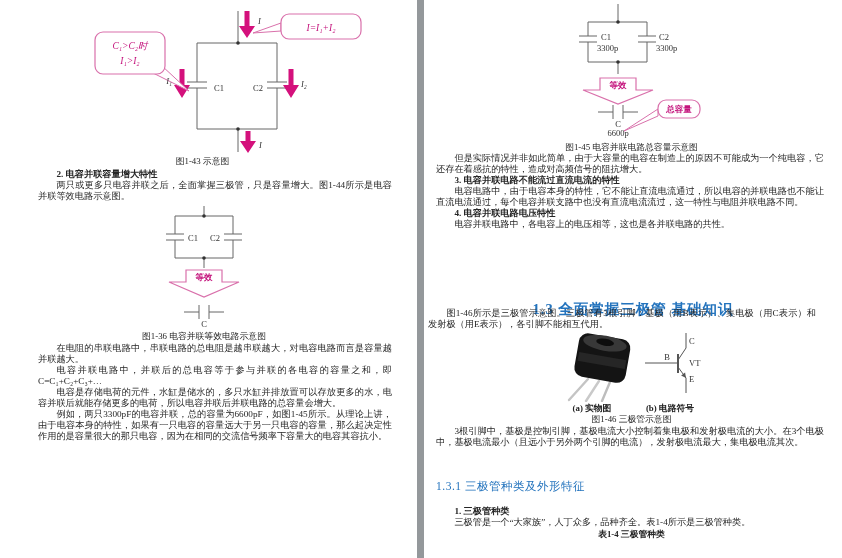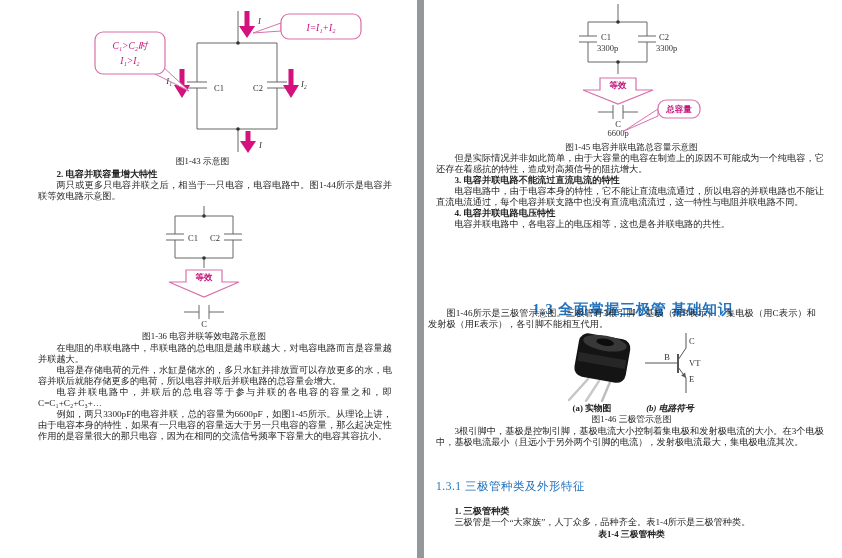--- a/index.html
+++ b/index.html
@@ -68,21 +68,21 @@
       <text x="87" y="79" text-anchor="end" class="cirlbl ital">I₁</text>
       <text x="216" y="82" class="cirlbl ital">I₂</text>
       <text x="129" y="86" class="cirlbl">C1</text>
       <text x="178" y="86" text-anchor="end" class="cirlbl">C2</text>
       <text x="174" y="143" class="cirlbl ital">I</text>
     </svg>
     <div class="caption" style="top:156px;left:30px;width:345px;">图1-43 示意图</div>
 
     <div class="tblock" style="top:169px;left:38px;width:354px;">
       <p class="sh">2. 电容并联容量增大特性</p>
-      <p>两只或更多只电容并联之后，相当于一只电容，电容电路中。图1-44所示是电容并联等效电路示意图。</p>
+      <p>两只或更多只电容并联之后，全面掌握三极管，只是容量增大。图1-44所示是电容并联等效电路示意图。</p>
     </div>
 
     <svg class="figsvg" style="left:150px;top:204px;" width="120" height="124" viewBox="0 0 120 124">
       <g stroke="#666" stroke-width="1" fill="none">
         <line x1="54" y1="2" x2="54" y2="12"></line>
         <line x1="25" y1="12" x2="83" y2="12"></line>
         <line x1="25" y1="54" x2="83" y2="54"></line>
         <line x1="25" y1="12" x2="25" y2="30"></line>
         <line x1="25" y1="36" x2="25" y2="54"></line>
         <line x1="83" y1="12" x2="83" y2="30"></line>
@@ -102,22 +102,22 @@
       <polygon points="36,66 72,66 72,78 89,78 54,93 19,78 36,78" fill="#fff" stroke="#d970ab" stroke-width="1.2"></polygon>
       <text x="54" y="76" text-anchor="middle" class="magbold">等效</text>
       <text x="38" y="37" class="cirlbl">C1</text>
       <text x="70" y="37" text-anchor="end" class="cirlbl">C2</text>
       <text x="54" y="123" text-anchor="middle" class="cirlbl">C</text>
     </svg>
     <div class="caption" style="top:331px;left:30px;width:348px;">图1-36 电容并联等效电路示意图</div>
 
     <div class="tblock" style="top:343px;left:38px;width:354px;">
       <p>在电阻的串联电路中，串联电路的总电阻是越串联越大，对电容电路而言是容量越并联越大。</p>
+      <p>电容并联电路中，并联后的总电容等于参与并联的各电容的容量之和，即C=C₁+C₂+C₃+…</p>
       <p>电容是存储电荷的元件，水缸是储水的，多只水缸并排放置可以存放更多的水，电容并联后就能存储更多的电荷，所以电容并联后并联电路的总容量会增大。</p>
-      <p>电容并联电路中，并联后的总电容等于参与并联的各电容的容量之和，即C=C₁+C₂+C₃+…</p>
       <p>例如，两只3300pF的电容并联，总的容量为6600pF，如图1-45所示。从理论上讲，由于电容本身的特性，如果有一只电容的容量远大于另一只电容的容量，那么起决定性作用的是容量很大的那只电容，因为在相同的交流信号频率下容量大的电容其容抗小。</p>
     </div>
   </div>
 
   <div class="gutter"></div>
 
   <div class="page page-right">
 
     <svg class="figsvg" style="left:140px;top:0px;" width="160" height="138" viewBox="0 0 160 138">
       <g stroke="#666" stroke-width="1" fill="none">
@@ -188,21 +188,21 @@
         <path d="M124,30 L132,18 L132,3" stroke-width="1"></path>
         <path d="M124,37 L132,48 L132,63" stroke-width="1"></path>
       </g>
       <polygon points="132,48 127.1,45.5 131.1,42.5" fill="#555"></polygon>
       <text x="113" y="30" text-anchor="middle" class="cirlbl">B</text>
       <text x="135" y="14" class="cirlbl">C</text>
       <text x="135" y="52" class="cirlbl">E</text>
       <text x="135" y="36" class="cirlbl">VT</text>
     </svg>
     <div class="sublabel" style="top:403px;left:130px;width:76px;">(a) 实物图</div>
-    <div class="sublabel" style="top:403px;left:206px;width:80px;font-style:italic;">(b) 电路符号</div>
+    <div class="sublabel" style="top:403px;left:206px;width:80px;">(b) 电路符号</div>
     <div class="caption" style="top:414px;left:20px;width:375px;">图1-46 三极管示意图</div>
 
     <div class="tblock" style="top:426px;left:12px;width:388px;">
       <p>3根引脚中，基极是控制引脚，基极电流大小控制着集电极和发射极电流的大小。在3个电极中，基极电流最小（且远小于另外两个引脚的电流），发射极电流最大，集电极电流其次。</p>
     </div>
 
     <div class="h3blue" style="top:479px;">1.3.1 三极管种类及外形特征</div>
 
     <div class="tblock" style="top:506px;left:12px;width:388px;">
       <p class="sh">1. 三极管种类</p>

